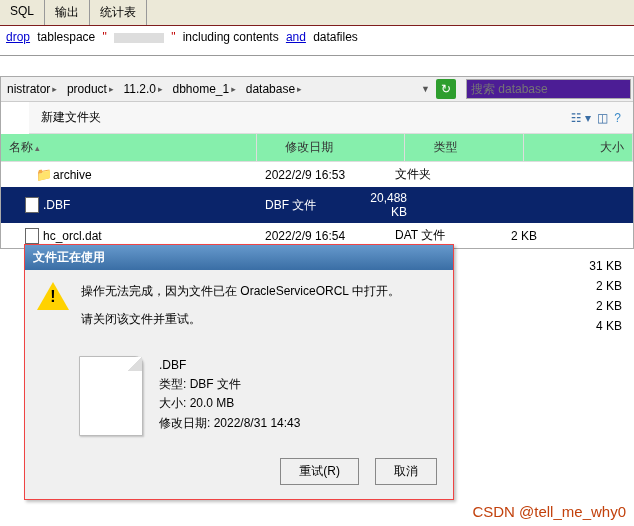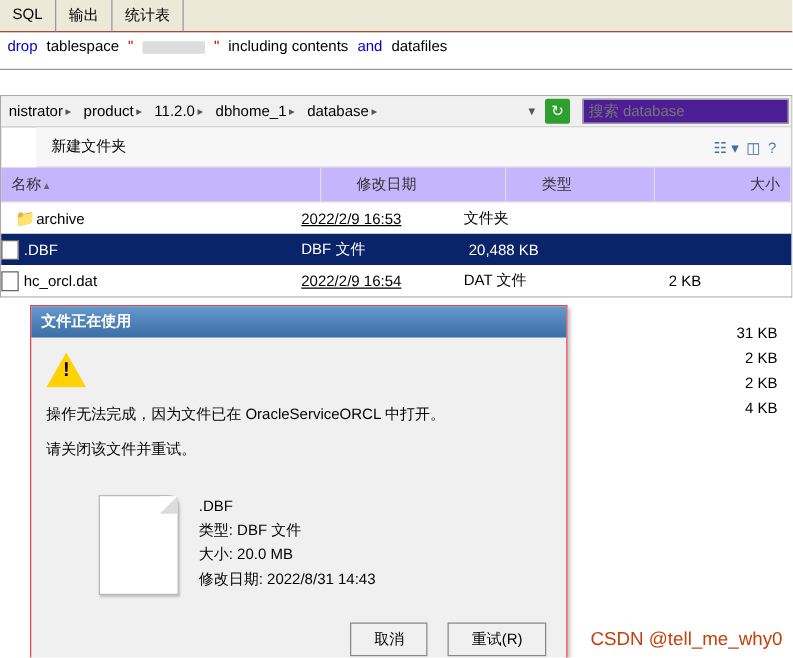--- a/index.html
+++ b/index.html
@@ -1,52 +1,52 @@
 <!DOCTYPE html>
 <html><head>
 <meta charset="utf-8">
 <style>
 * { margin: 0; padding: 0; box-sizing: border-box; font-family: "Microsoft YaHei", "SimSun", Arial, sans-serif; font-size: 12px; }
 body { background: #fff; width: 634px; height: 526px; overflow: hidden; position: relative; }
 
 .top-tabs { display: flex; background: #ece9d8; border-bottom: 1px solid #7f1d1d; }
 .top-tabs .tab { padding: 4px 10px; border-right: 1px solid #999; cursor: pointer; }
 .sql-area { background: #fff; padding: 4px 6px; font-family: "Courier New", monospace; color: #000; border-bottom: 1px solid #999; height: 30px; }
-.sql-area .kw-blue { color: #0000d0; }
+.sql-area .kw-blue { color: #0000d0; text-decoration: underline; }
 .sql-area .kw-red { color: #c00000; }
 
 .explorer { margin-top: 20px; border: 1px solid #aaa; }
 .breadcrumb-bar { display: flex; align-items: center; background: #f0f0f0; border-bottom: 1px solid #ccc; padding: 2px; gap: 2px; }
 .breadcrumb-bar .crumb { display: flex; align-items: center; padding: 2px 4px; cursor: pointer; }
 .breadcrumb-bar .arrow { color: #555; font-size: 9px; margin-left: 2px; }
 .refresh-btn { width: 20px; height: 20px; background: #2e9e2e; color: #fff; display: flex; align-items: center; justify-content: center; border-radius: 2px; margin: 0 4px; cursor: pointer; }
 .search-box { flex: 1; padding: 2px 4px; border: 1px solid #aaa; background: #4c1d95; color: #888; margin-left: 4px; }
 
 .toolbar { display: flex; align-items: center; background: #f7f7f7; border-bottom: 1px solid #ddd; padding: 4px; margin-left: 28px; }
 .new-folder-btn { padding: 3px 8px; cursor: pointer; }
 .view-icons { margin-left: auto; display: flex; gap: 6px; color: #3a6ea5; padding-right: 8px; }
 .view-icons span { cursor: pointer; }
 
-.list-header { display: flex; background: #c4b5fd; border-bottom: 1px solid #ddd; gap: 20px; }
+.list-header { display: flex; background: #86efac; border-bottom: 1px solid #ddd; gap: 20px; }
 .list-header div { padding: 5px 8px; border-right: 1px solid #ddd; color: #333; }
 .col-name { width: 260px; } .col-date { width: 130px; } .col-type { width: 100px; } .col-size { width: 90px; text-align: right; }
 
 .file-list { background: #fff; }
 .file-row { display: flex; align-items: center; padding: 3px 0; }
-.file-row .cell { padding: 1px 0; }
+.file-row .cell { padding: 1px 24px; }
 .file-row .icon { width: 18px; text-align: center; margin-left: 10px; }
 .file-row.selected { background: #0a246a; color: #fff; }
-.name { width: 240px; display: flex; align-items: center; } .date { width: 130px; text-decoration: underline; } .type { width: 100px; } .size { width: 90px; text-align: right; }
+.name { width: 240px; display: flex; align-items: center; } .date { width: 130px; } .type { width: 100px; } .size { width: 90px; text-align: right; }
 .folder-icon::before { content: "📁"; font-size: 13px; }
 .white-icon { display: inline-block; width: 14px; height: 16px; background: #fff; border: 1px solid #666; margin-right: 4px; }
 
 .dialog { position: absolute; left: 24px; top: 244px; width: 430px; border: 1px solid #ef4444; background: #f0f0f0; box-shadow: 2px 2px 3px rgba(0,0,0,0.25); z-index: 10; }
 .dialog-title { background: linear-gradient(#6699cc, #3a6ea5); color: #fff; padding: 4px 8px; font-weight: bold; }
 .dialog-body { padding: 12px; }
-.msg-row { display: flex; align-items: flex-start; gap: 12px; margin-bottom: 28px; flex-direction: column; }
+.msg-row { display: flex; align-items: flex-start; gap: 12px; margin-bottom: 28px; }
 .warn-icon { width: 32px; height: 28px; background: #ffd200; clip-path: polygon(50% 0, 100% 100%, 0 100%); position: relative; flex-shrink: 0; }
 .warn-icon::after { content: "!"; position: absolute; left: 50%; top: 52%; transform: translate(-50%,-50%); font-weight: bold; color: #000; font-size: 16px; }
 .msg-text { line-height: 1.5; }
 .file-preview { display: flex; gap: 16px; margin-left: 42px; margin-top: 10px; }
 .preview-icon { width: 64px; height: 80px; background: #fff; border: 1px solid #bbb; border-radius: 0 8px 0 0; box-shadow: 1px 1px 2px rgba(0,0,0,0.2); position: relative; }
 .preview-icon::before { content: ""; position: absolute; right: 0; top: 0; width: 14px; height: 14px; background: linear-gradient(135deg, #fff 50%, #ddd 50%); }
 .preview-info div { line-height: 1.6; }
 .dialog-buttons { display: flex; justify-content: flex-end; gap: 16px; padding: 10px 16px 14px; }
 .dialog-buttons button { padding: 4px 18px; border: 1px solid #888; background: #f0f0f0; cursor: pointer; font-size: 12px; }
 
@@ -166,18 +166,18 @@
       <div class="preview-icon"></div>
       <div class="preview-info">
         <div>.DBF</div>
         <div>类型: DBF 文件</div>
         <div>大小: 20.0 MB</div>
         <div>修改日期: 2022/8/31 14:43</div>
       </div>
     </div>
   </div>
   <div class="dialog-buttons">
+    <button>重试(R)</button>
     <button>取消</button>
-    <button>重试(R)</button>
   </div>
 </div>
 
 <div class="watermark">CSDN @tell_me_why0</div>
 
 </body></html>

